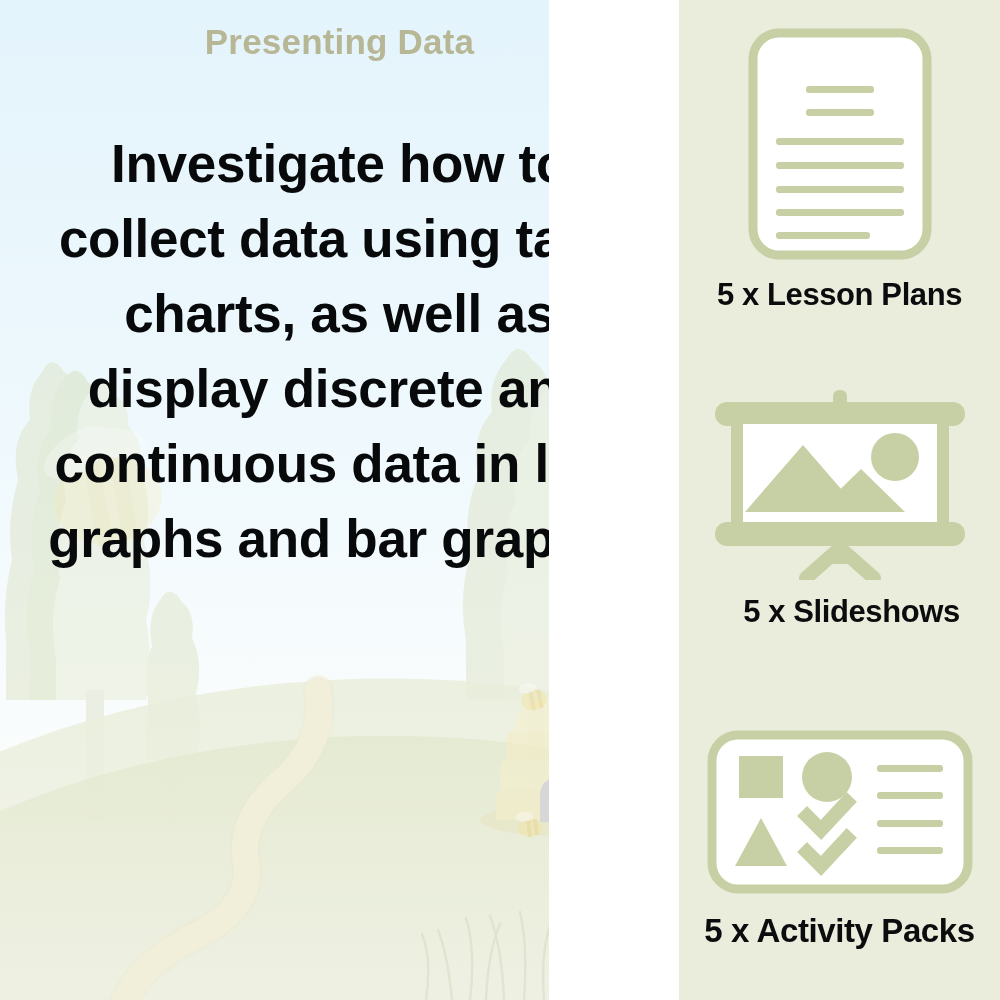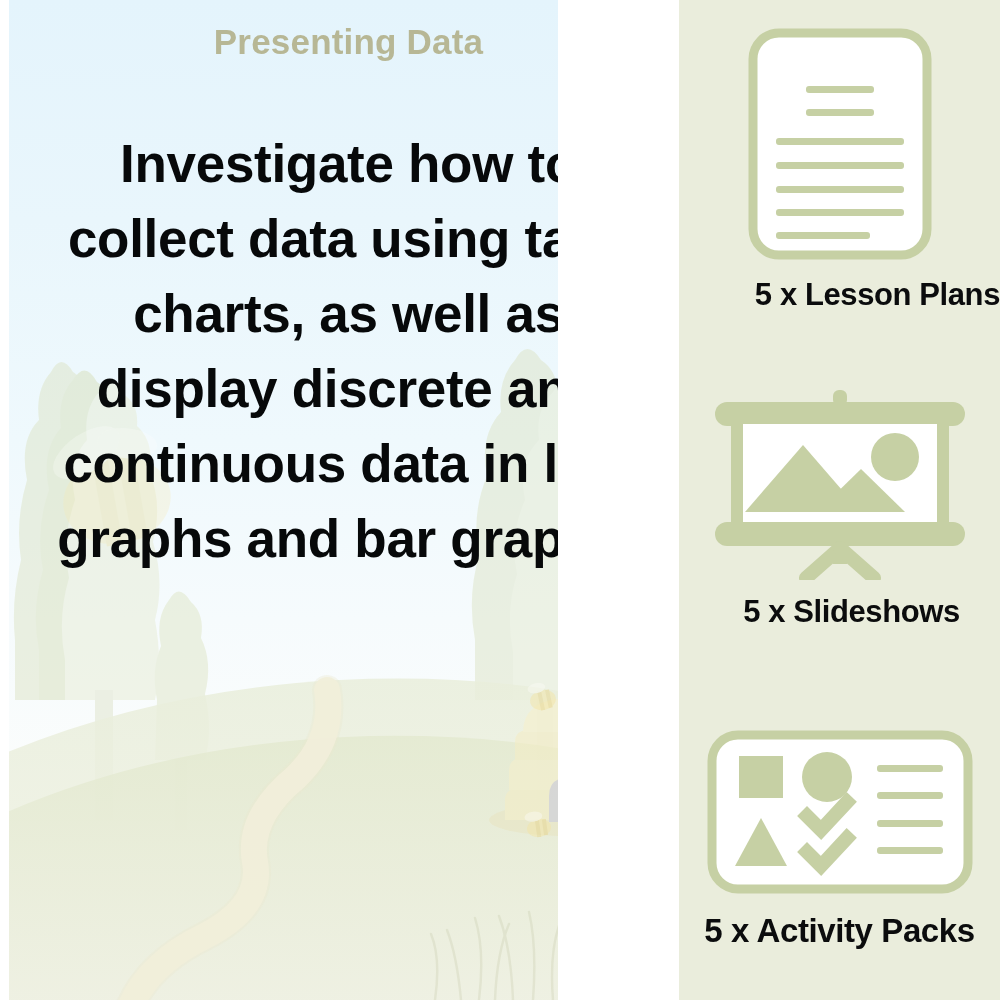--- a/index.html
+++ b/index.html
@@ -26,21 +26,20 @@
     width: 549px;
     height: 1000px;
     overflow: hidden;
     background: linear-gradient(180deg,
         #e4f4fc 0%,
         #e9f6fc 22%,
         #eff9fd 44%,
         #f6fbfd 62%,
         #fbfdfc 78%,
         #fdfdf8 100%);
-    margin-left: 9px;
   }
 
   
   #bg-illustration {
     position: absolute;
     left: 0; top: 0;
     width: 679px; height: 1000px;
     opacity: 1;
   }
 
@@ -120,21 +119,21 @@
   .feature-icon {
     display: block;
     margin: 0 auto;
   }
   .feature-label {
     color: #0b0c0d;
     font-weight: bold;
     letter-spacing: -0.4px;
     white-space: nowrap;
   }
-  #label-lesson-plans { font-size: 31px; margin-top: 17px; text-align: right; }
+  #label-lesson-plans { font-size: 31px; margin-top: 17px; }
   #label-slideshows   { font-size: 31px; margin-top: 14px; padding-left: 24px; }
   #label-activity     { font-size: 33px; margin-top: 18px; }
 </style>
 </head>
 <body>
 
 <div id="poster">
 
   <div id="left-panel">
 

